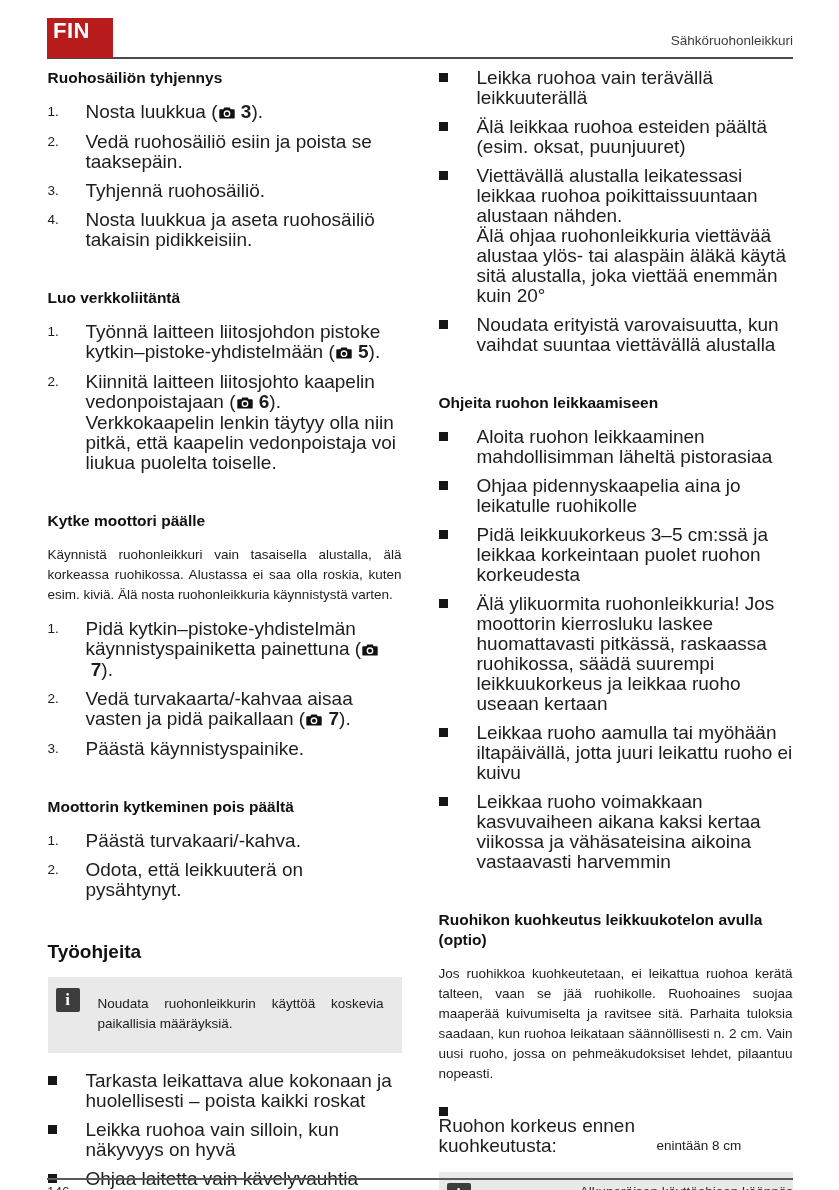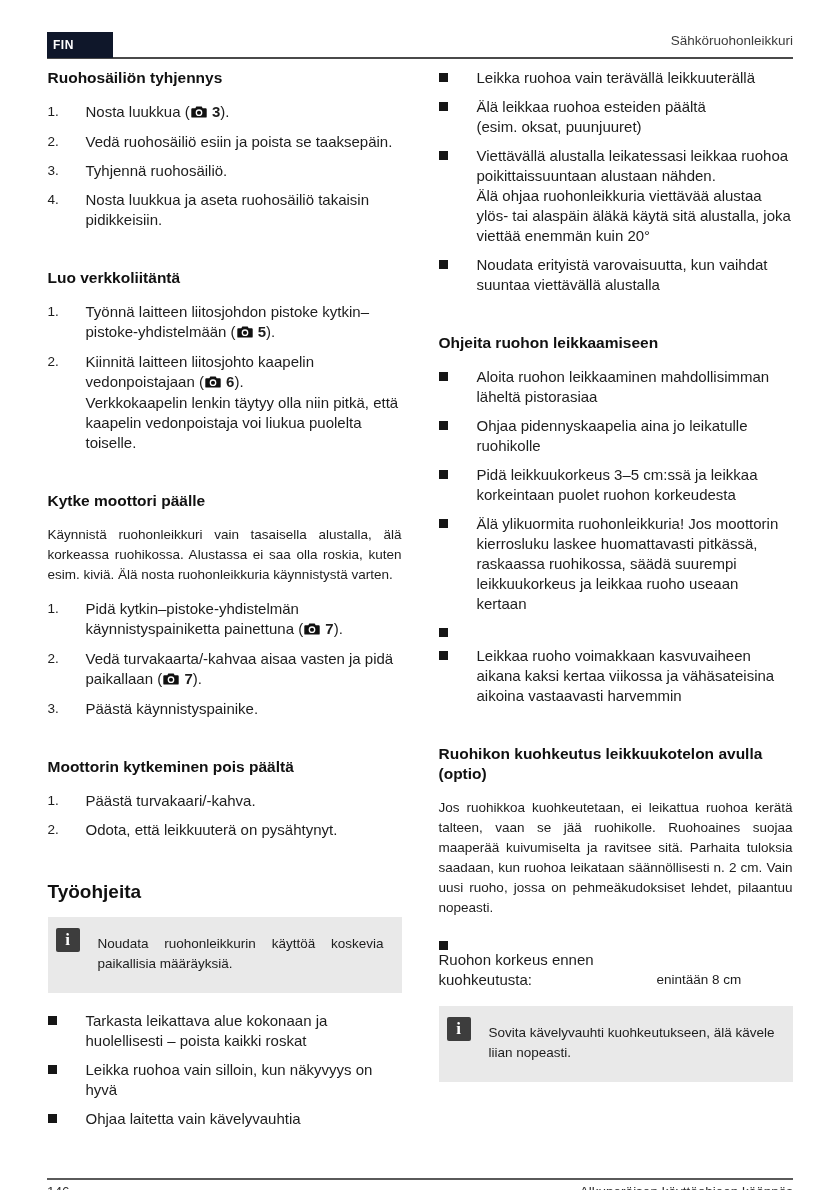--- a/index.html
+++ b/index.html
@@ -6,22 +6,22 @@
   body{
     width:839px;height:1190px;position:relative;background:#ffffff;
     font-family:"Liberation Sans","DejaVu Sans",sans-serif;
     color:#1d1d1d;overflow:hidden;
   }
   .page{position:absolute;inset:0;}
 
   
   .header{position:absolute;left:47px;right:46px;top:31px;height:26px;
     border-bottom:2px solid #4a4a4a;display:flex;justify-content:space-between;align-items:flex-end;}
-  .lang-badge{background:#0f172a;color:#fff;font-weight:bold;font-size:12px;
-    width:66px;height:26px;line-height:26px;padding-left:6px;box-sizing:border-box;
+  .lang-badge{background:#b91c1c;color:#fff;font-weight:bold;font-size:22px;
+    width:66px;height:40px;line-height:26px;padding-left:6px;box-sizing:border-box;
     letter-spacing:.5px;transform:translateY(1px);}
   .header-right{font-size:13.5px;color:#3c3c3c;padding-bottom:9px;}
 
   
   .footer{position:absolute;left:47px;right:46px;top:1178px;border-top:2px solid #5a5a5a;
     display:flex;justify-content:space-between;padding-top:4px;font-size:13.5px;color:#2e2e2e;}
 
   
   .cols{position:absolute;left:47px;top:64px;width:746px;display:flex;gap:37px;justify-content:center;}
   .col{width:354px;flex:none;}
@@ -31,21 +31,21 @@
   h1.workhead{font-size:19px;font-weight:bold;color:#111;margin:40px 0 12px;line-height:23px;}
 
   p.body-par{font-size:13.5px;line-height:20px;margin:0 0 14px;text-align:justify;}
 
   
   .nlist,.blist{margin:0 0 2px;}
   .li{display:flex;margin:0 0 9px;}
   .li-marker{flex:none;width:38px;font-size:13.5px;line-height:20px;}
   .li-square{flex:none;width:38px;padding-top:5px;box-sizing:border-box;}
   .sq{display:block;width:9px;height:9px;background:#161616;}
-  .li-text{flex:1;font-size:15px;line-height:20px;white-space:pre-line;}
+  .li-text{flex:1;font-size:19px;line-height:20px;white-space:pre-line;}
 
   
   .spec{position:relative;flex-direction:column;}
   .spec .li-text{white-space:pre-line;}
   .spec-value{position:absolute;left:218px;bottom:0;font-size:13.5px;line-height:20px;white-space:nowrap;}
 
   
   .infobox{background:#e9e9e9;display:flex;gap:10px;padding:9px 10px 11px 8px;margin:14px 0 18px;}
   .info-icon{flex:none;width:24px;height:24px;background:#3d3d3d;color:#fff;border-radius:2px;
     font-family:"Liberation Serif","DejaVu Serif",serif;font-weight:bold;font-size:17px;
@@ -227,20 +227,21 @@
         <div class="li">
           <span class="li-square">
               <span class="sq"></span>
             </span>
           <span class="li-text">Älä ylikuormita ruohonleikkuria! Jos moottorin kierrosluku laskee huomattavasti pitkässä, raskaassa ruohikossa, säädä suurempi leikkuukorkeus ja leikkaa ruoho useaan kertaan</span>
         </div>
         <div class="li">
           <span class="li-square">
               <span class="sq"></span>
             </span>
+          <span class="li-text">Leikkaa ruoho aamulla tai myöhään iltapäivällä, jotta juuri leikattu ruoho ei kuivu</span>
         </div>
         <div class="li">
           <span class="li-square">
               <span class="sq"></span>
             </span>
           <span class="li-text">Leikkaa ruoho voimakkaan kasvuvaiheen aikana kaksi kertaa viikossa ja vähäsateisina aikoina vastaavasti harvemmin</span>
         </div>
       </div>
 
       <h2>Ruohikon kuohkeutus leikkuukotelon avulla (optio)</h2>

